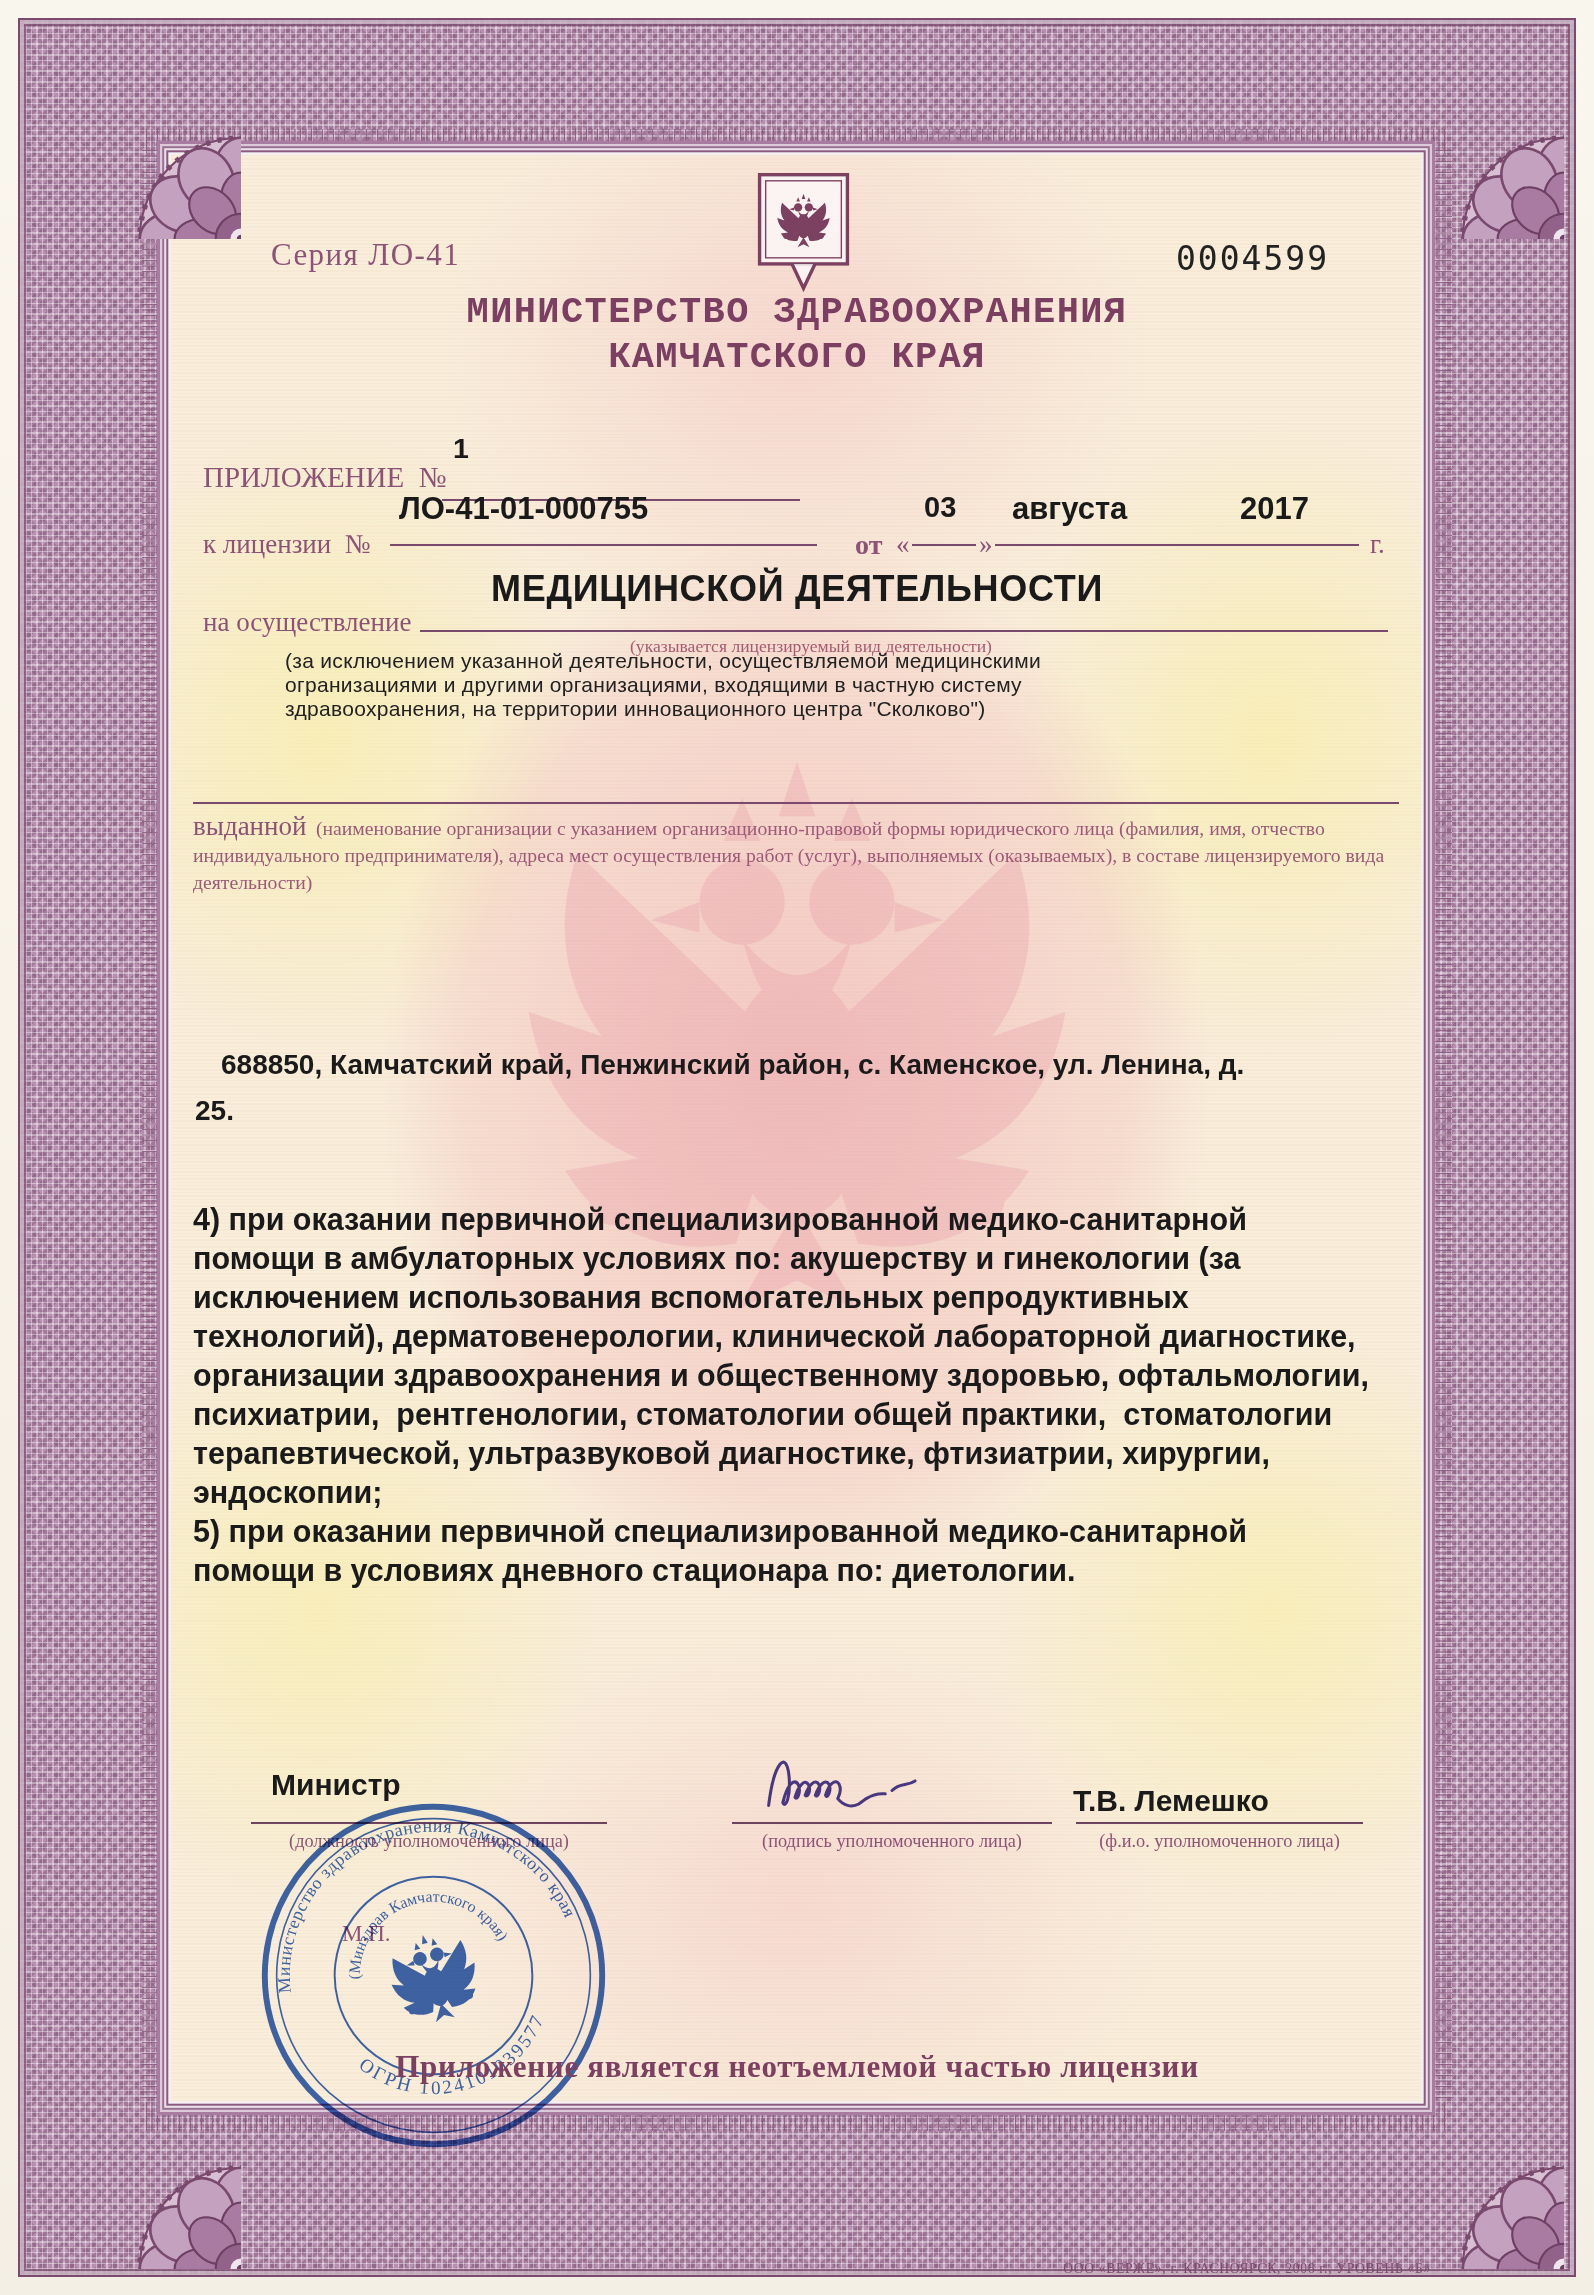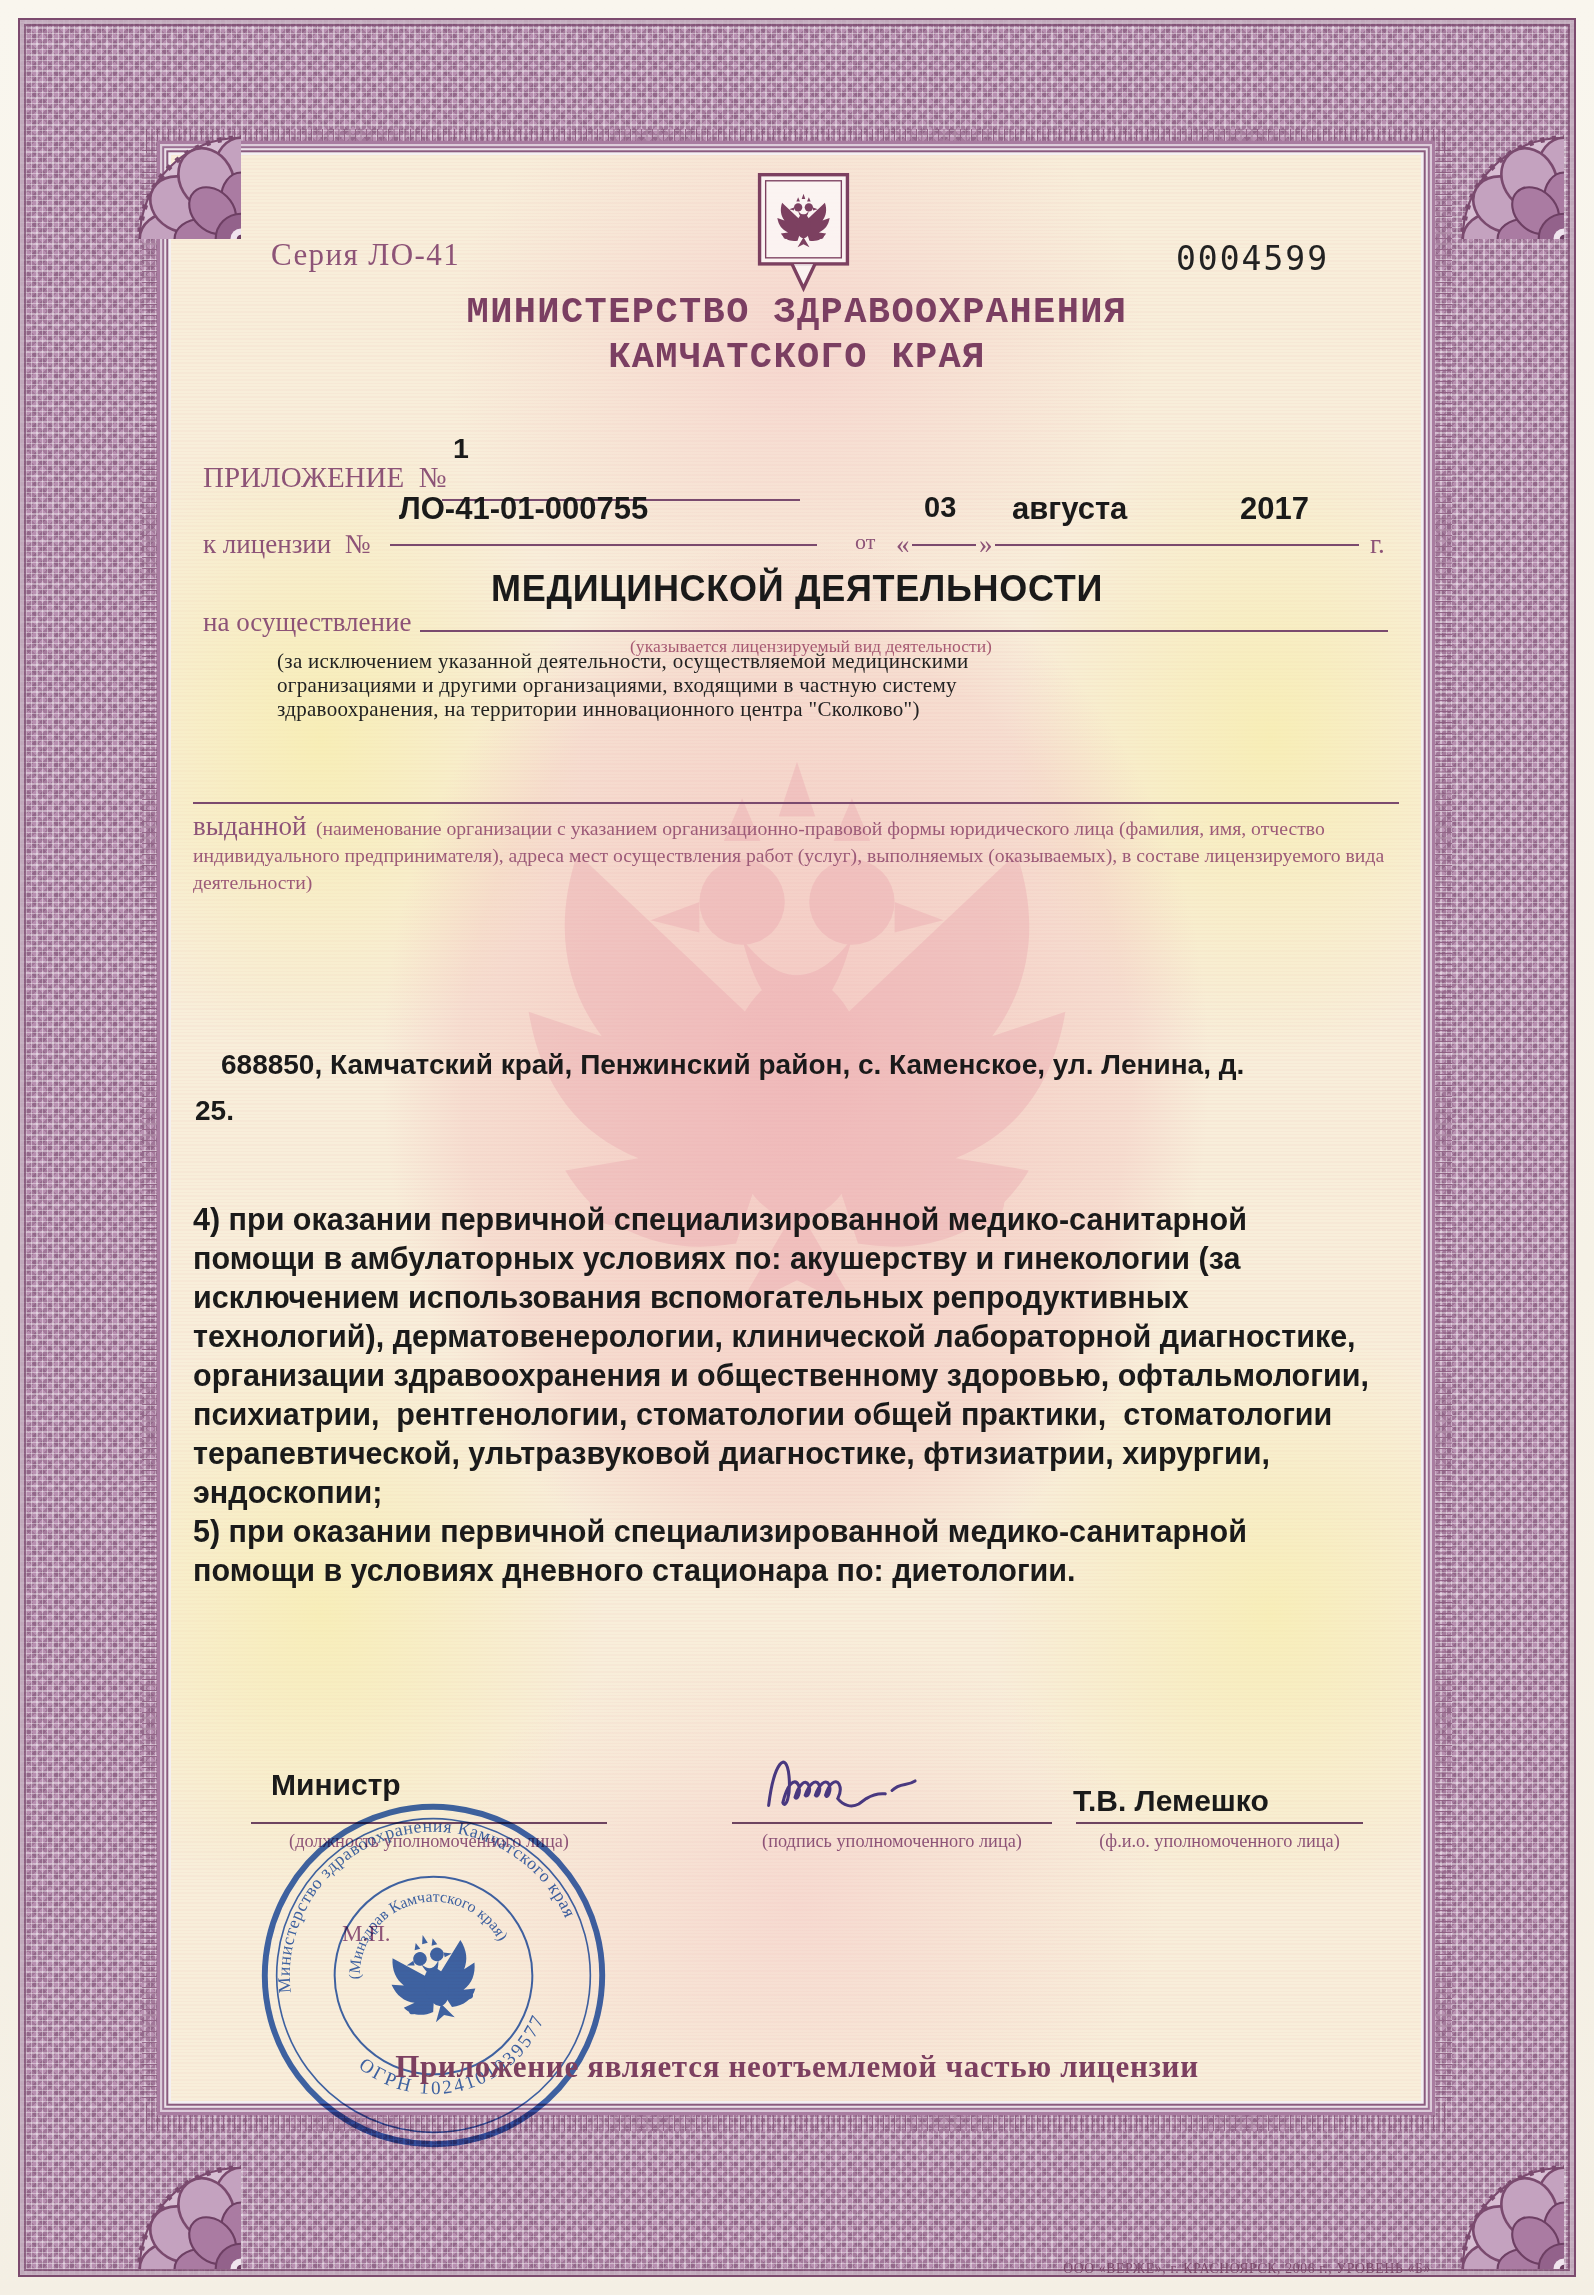--- a/index.html
+++ b/index.html
@@ -70,31 +70,31 @@
   .attach-num{left:453px;top:432px;font-size:28.5px;}
   .attach-label{left:203px;top:461px;font-size:29px;white-space:pre;}
   .uline{position:absolute;height:2px;background:#7a4a6e;}
   .u-attach{left:442px;top:499px;width:358px;}
   .lic-num{left:399px;top:491px;font-size:31px;}
   .date-day{left:924px;top:491px;font-size:29px;}
   .date-month{left:1012px;top:491px;font-size:31px;}
   .date-year{left:1240px;top:491px;font-size:31px;}
   .lic-label{left:203px;top:529px;font-size:27px;white-space:pre;}
   .u-lic{left:390px;top:544px;width:427px;}
-  .from-label{left:855px;top:529px;font-size:22px;}
+  .from-label{left:855px;top:529px;font-size:28px;font-weight:bold;}
   .q-open{left:896px;top:529px;font-size:27px;}
   .u-day{left:912px;top:544px;width:64px;}
   .q-close{left:979px;top:529px;font-size:27px;}
   .u-date{left:995px;top:544px;width:364px;}
   .year-suffix{left:1370px;top:529px;font-size:27px;}
   .activity-title{left:0;right:0;top:568px;text-align:center;font-size:36px;letter-spacing:0.7px;}
   .carry-label{left:203px;top:607px;font-size:27px;text-align:right;}
   .u-carry{left:420px;top:630px;width:968px;}
   .activity-hint{left:630px;top:636px;font-size:17.6px;color:#a75a73;}
-  .activity-note{left:277px;top:649px;font-family:Liberation Serif, serif;color:#222;
+  .activity-note{left:285px;top:649px;font-family:Liberation Sans, sans-serif;color:#222;
     font-size:21px;line-height:24px;white-space:pre-wrap;letter-spacing:0.3px;}
   .rule{left:193px;top:802px;width:1206px;height:2px;background:#7a4a6e;}
   .issued{left:193px;top:813px;width:1227px;font-size:19.7px;line-height:27px;color:#9c5a78;}
   .issued .lbl{font-size:27px;color:#8d5377;margin-right:9.5px;}
   .org{left:195px;top:851px;width:1233px;font-size:31px;line-height:45px;white-space:pre-wrap;}
   .addr{left:195px;top:1042px;width:1220px;font-size:28px;line-height:46px;text-indent:26px;white-space:pre-wrap;}
   .works{left:193px;top:1200px;width:1240px;font-size:30.5px;line-height:39px;white-space:pre-wrap;letter-spacing:0;}
   .minister{left:271px;top:1768px;font-size:30px;}
   .fio{left:1073px;top:1784px;font-size:30px;}
   .u-sig-l{left:251px;top:1822px;width:356px;background:#6d4460;}

